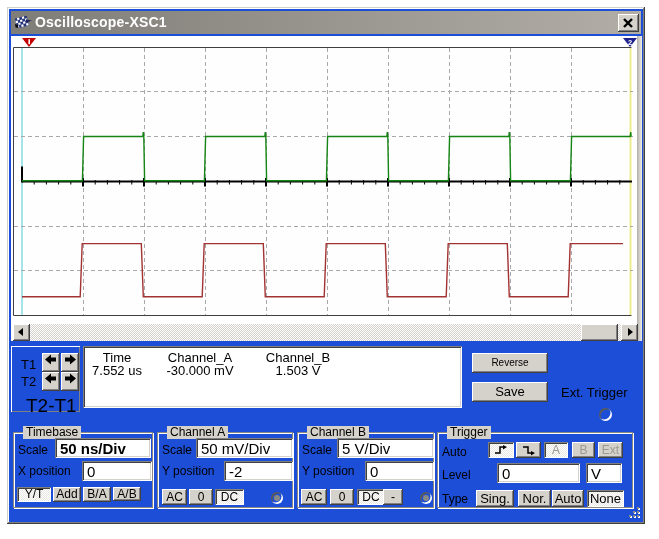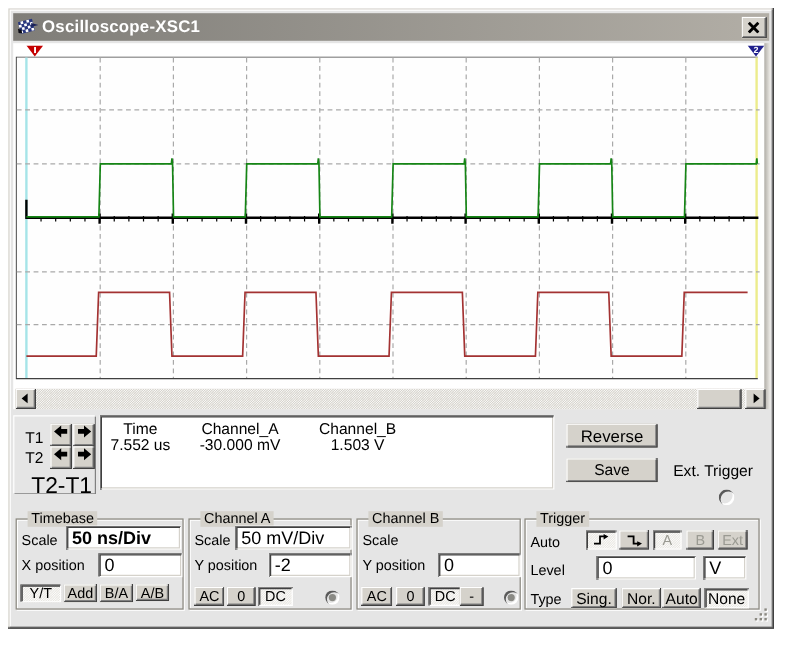--- a/index.html
+++ b/index.html
@@ -1,18 +1,18 @@
 <!DOCTYPE html>
 <html><head>
 <meta charset="utf-8">
 <style>
   html,body{margin:0;padding:0;width:659px;height:539px;background:#fff;overflow:hidden;}
   *{box-sizing:border-box;font-family:"Liberation Sans",sans-serif;}
   .abs{position:absolute;}
-  .win{position:absolute;left:7px;top:7px;width:638px;height:517px;background:#e5e5e5;
+  .win{position:absolute;left:7px;top:7px;width:638px;height:517px;background:#1d4ed8;
        box-shadow: inset -1px -1px 0 #404040, inset 1px 1px 0 #D5D2CB, inset -2px -2px 0 #808080, inset 2px 2px 0 #FFFFFF;}
   .titlebar{position:absolute;left:4px;top:4px;width:630px;height:23px;
        background:linear-gradient(90deg,#7F7D78,#B2AEA6);}
   .title-text{position:absolute;left:24px;top:0;height:23px;line-height:23px;color:#fff;
        font-size:14px;font-weight:bold;letter-spacing:0.2px;}
   .closebtn{position:absolute;left:607px;top:3px;width:21px;height:18px;background:#D5D2CB;
        box-shadow: inset -1px -1px 0 #404040, inset 1px 1px 0 #fff, inset -2px -2px 0 #808080;}
   .raised{background:#D5D2CB;box-shadow: inset -1px -1px 0 #404040, inset 1px 1px 0 #fff, inset -2px -2px 0 #808080;}
   .pressed{box-shadow: inset 1px 1px 0 #808080, inset -1px -1px 0 #fff, inset 2px 2px 0 #404040;
        background-color:#E9E7E2;
@@ -190,21 +190,21 @@
 
   <div class="abs edit" style="left:76px;top:339px;width:379px;height:62px;font-size:13px;">
     <div class="abs" style="left:4px;top:4px;width:60px;text-align:center;">Time</div>
     <div class="abs" style="left:72px;top:4px;width:90px;text-align:center;">Channel_A</div>
     <div class="abs" style="left:170px;top:4px;width:90px;text-align:center;">Channel_B</div>
     <div class="abs" style="left:4px;top:17px;width:60px;text-align:center;">7.552 us</div>
     <div class="abs" style="left:72px;top:17px;width:90px;text-align:center;">-30.000 mV</div>
     <div class="abs" style="left:170px;top:17px;width:90px;text-align:center;">1.503 V</div>
   </div>
 
-  <div class="btn raised" style="left:465px;top:346px;width:76px;height:20px;line-height:20px;font-size:14px;">Reverse</div>
+  <div class="btn raised" style="left:465px;top:346px;width:76px;height:20px;line-height:20px;font-size:10px;">Reverse</div>
   <div class="btn raised" style="left:465px;top:375px;width:76px;height:20px;line-height:20px;font-size:13px;">Save</div>
   <div class="lbl" style="left:554px;top:378px;font-size:13px;">Ext. Trigger</div>
   <div class="abs" style="left:592px;top:401px;width:13px;height:13px;border-radius:50%;box-shadow: inset 1.5px 1.5px 0 #5a5a5a, inset -1.5px -1.5px 0 #ffffff;"></div>
 
   <div class="grp" style="left:6px;top:425px;width:140px;height:76px;">
     <div class="grplabel" style="left:9px;">Timebase</div>
     <div class="lbl" style="left:4px;top:10px;">Scale</div>
     <div class="abs edit" style="left:41px;top:5px;width:96px;height:20px;font-size:15px;line-height:17px;padding:2px 0 0 5px;font-weight:bold;">50 ns/Div</div>
     <div class="lbl" style="left:4px;top:31px;">X position</div>
     <div class="abs edit" style="left:68px;top:28px;width:70px;height:20px;font-size:15px;line-height:17px;padding:2px 0 0 5px;">0</div>
@@ -224,20 +224,21 @@
     <div class="btn raised" style="left:31px;top:56px;width:24px;height:16px;line-height:16px;">0</div>
     <div class="btn pressed" style="left:57px;top:56px;width:29px;height:16px;line-height:16px;">DC</div>
     <div class="abs" style="left:113px;top:59px;width:12px;height:12px;border-radius:50%;box-shadow: inset 1.5px 1.5px 0 #5a5a5a, inset -1.5px -1.5px 0 #fff;">
       <div class="abs" style="left:3px;top:3px;width:6px;height:6px;border-radius:50%;background:#8a8a85;"></div>
     </div>
   </div>
 
   <div class="grp" style="left:290px;top:425px;width:137px;height:76px;">
     <div class="grplabel" style="left:9px;">Channel B</div>
     <div class="lbl" style="left:4px;top:10px;">Scale</div>
+    <div class="abs edit" style="left:39px;top:5px;width:97px;height:20px;font-size:15px;line-height:17px;padding:2px 0 0 5px;">5 V/Div</div>
     <div class="lbl" style="left:4px;top:31px;">Y position</div>
     <div class="abs edit" style="left:67px;top:28px;width:69px;height:20px;font-size:15px;line-height:17px;padding:2px 0 0 5px;">0</div>
     <div class="btn raised" style="left:3px;top:56px;width:26px;height:16px;line-height:16px;">AC</div>
     <div class="btn raised" style="left:32px;top:56px;width:24px;height:16px;line-height:16px;">0</div>
     <div class="btn pressed" style="left:59px;top:56px;width:28px;height:16px;line-height:16px;">DC</div>
     <div class="btn raised" style="left:85px;top:56px;width:20px;height:16px;line-height:16px;">-</div>
     <div class="abs" style="left:122px;top:59px;width:12px;height:12px;border-radius:50%;box-shadow: inset 1.5px 1.5px 0 #5a5a5a, inset -1.5px -1.5px 0 #fff;">
       <div class="abs" style="left:3px;top:3px;width:6px;height:6px;border-radius:50%;background:#8a8a85;"></div>
     </div>
   </div>

